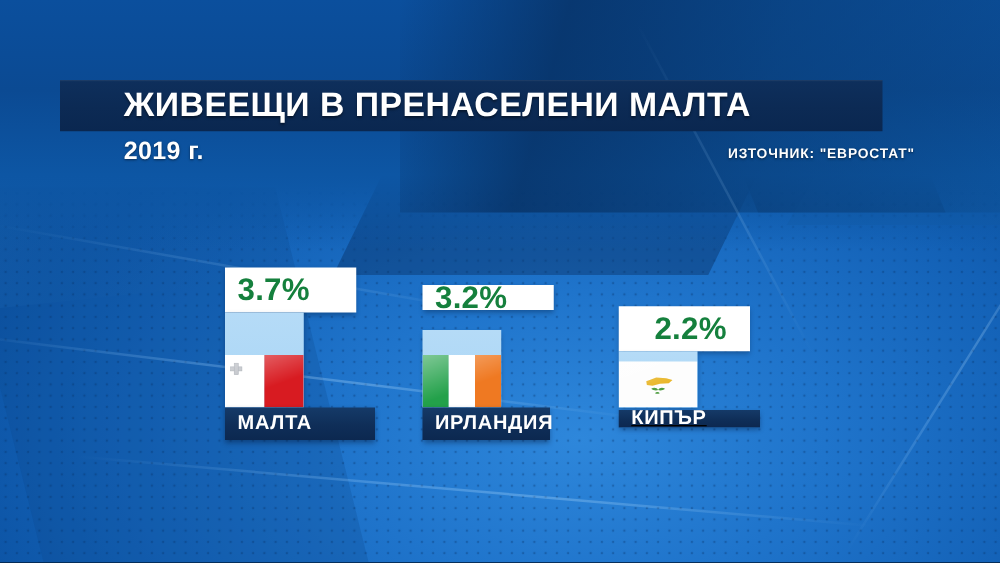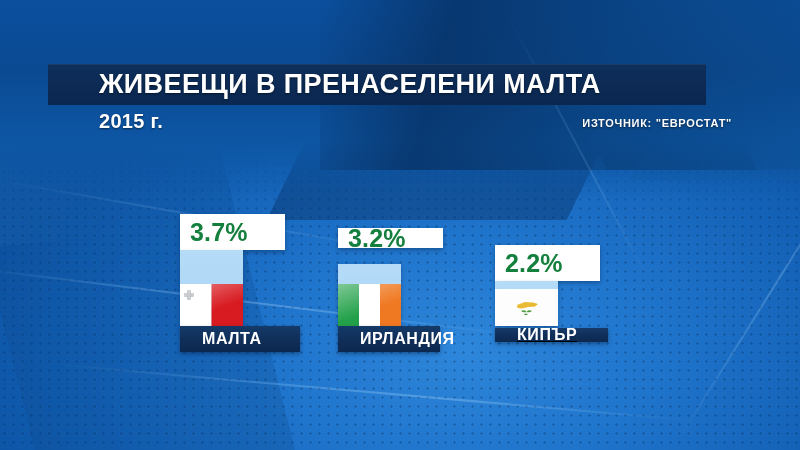--- a/index.html
+++ b/index.html
@@ -156,21 +156,21 @@
     background: linear-gradient(180deg, #153a68 0%, #0f2e58 55%, #0c2850 100%);
     box-shadow: 0 2px 4px rgba(0,20,50,0.4);
     display: flex;
     align-items: center;
   }
   .name-text {
     color: #ffffff;
     font-weight: bold;
     font-size: 16px;
     letter-spacing: 0.6px;
-    padding-left: 22px;
+    padding-left: 10px;
     white-space: nowrap;
   }
 </style>
 </head>
 <body>
 
 <div id="screen">
 
   <div class="bg-base"></div>
   <div class="bg-leftglow"></div>
@@ -182,21 +182,21 @@
   <div class="bg-topdark"></div>
   <div class="dots"></div>
   <div class="streak s1"></div>
   <div class="streak s2"></div>
   <div class="streak s3"></div>
   <div class="streak s4"></div>
   <div class="streak s5"></div>
 
   <div class="title-bar"></div>
   <div class="title-text">ЖИВЕЕЩИ В ПРЕНАСЕЛЕНИ МАЛТА</div>
-  <div class="subtitle">2015 г.</div>
+  <div class="subtitle">2019 г.</div>
   <div class="source">ИЗТОЧНИК: "ЕВРОСТАТ"</div>
 
   <div class="bar-group">
     <div class="value-box" style="left:180px; top:214px; width:105px; height:36px;">
       <span class="value-text">3.7%</span>
     </div>
 
     <div class="bar-col" style="left:180px; top:250px; width:63px; height:76px;">
       <div class="flag" style="height:42px;">
         <svg viewBox="0 0 63 42" width="63" height="42" preserveAspectRatio="none">
@@ -231,21 +231,21 @@
         <div class="gloss"></div>
       </div>
     </div>
 
     <div class="name-box" style="left:338px; top:326px; width:102px; height:26px;">
       <span class="name-text">ИРЛАНДИЯ</span>
     </div>
   </div>
 
   <div class="bar-group">
-    <div class="value-box" style="left:495px; top:245px; width:105px; height:36px;">
+    <div class="value-box" style="left:495px; top:245px; width:105px; height:36px;justify-content:center;">
       <span class="value-text">2.2%</span>
     </div>
 
     <div class="bar-col" style="left:495px; top:281px; width:63px; height:45px;">
       <div class="flag" style="height:37px;">
         <svg viewBox="0 0 63 37" width="63" height="37" preserveAspectRatio="none">
           <rect x="0" y="0" width="63" height="37" fill="#fdfdfd"></rect>
           <path d="M22 16 L30 13 L38 13.5 L43 15 L40 17.5 L33 18 L27 19.5 L22.5 19 Z" fill="#e8b31f"></path>
           <path d="M26 22 C28 20.5 30.5 21 31.5 23 C30 23.6 27.5 23.4 26 22 Z" fill="#4a9b3c"></path>
           <path d="M37 22 C35 20.5 32.5 21 31.5 23 C33 23.6 35.5 23.4 37 22 Z" fill="#4a9b3c"></path>

